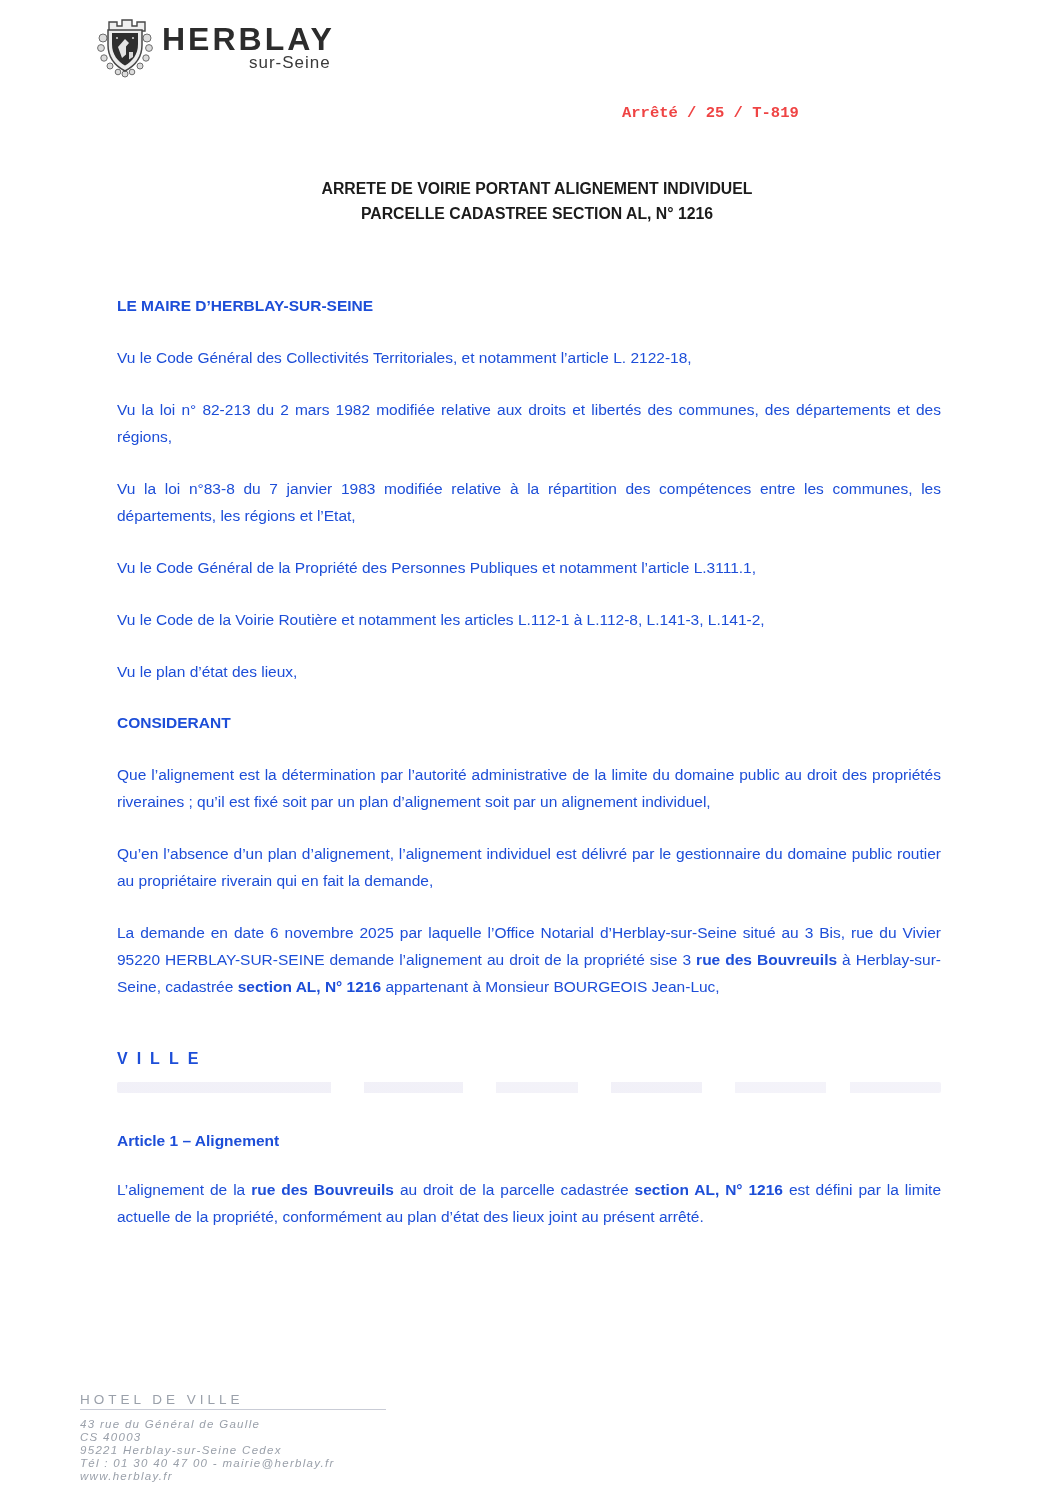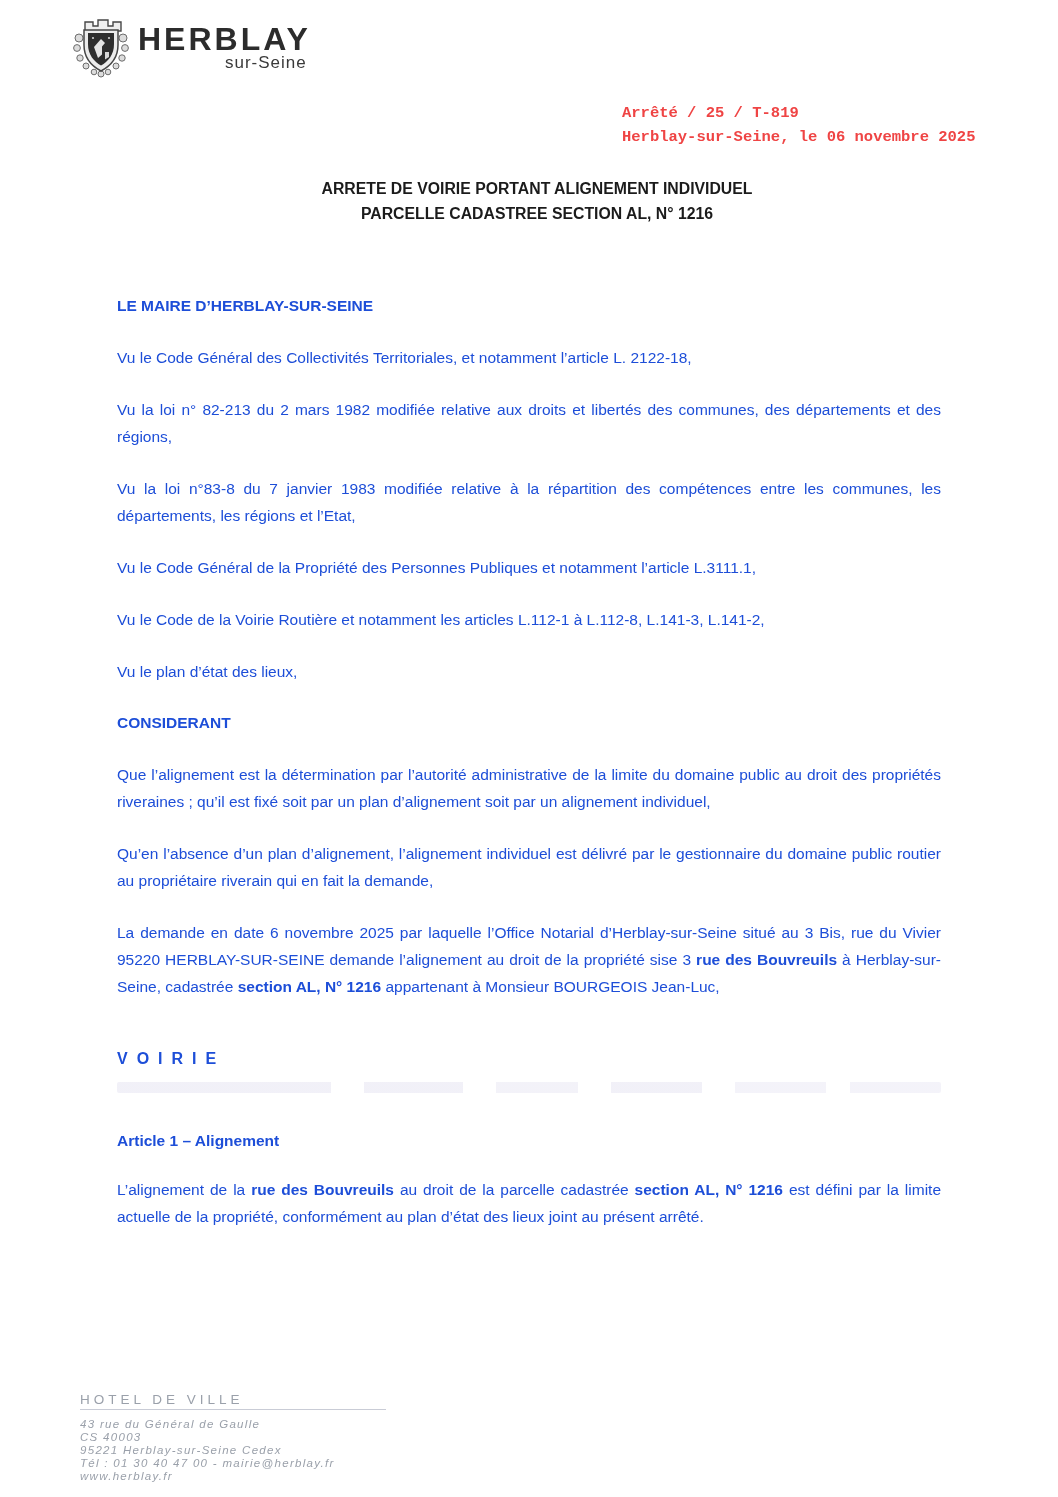--- a/index.html
+++ b/index.html
@@ -5,21 +5,21 @@
   html,body{margin:0;padding:0;background:#ffffff;}
   .page{
     position:relative;
     width:1058px;height:1497px;
     background:#ffffff;
     font-family:"Liberation Sans",sans-serif;
     color:#1e1e1e;
     overflow:hidden;
   }
   
-  .letterhead{position:absolute;left:72px;top:14px;display:flex;align-items:flex-start;}
+  .letterhead{position:absolute;left:96px;top:14px;display:flex;align-items:flex-start;}
   .crest{width:58px;height:64px;flex:0 0 auto;}
   .wordmark-block{margin-left:8px;padding-top:8px;}
   .wordmark{
     font-size:32px;font-weight:bold;letter-spacing:3px;
     color:#2c2c2c;line-height:34px;white-space:nowrap;
   }
   .wordmark-sub{
     text-align:right;font-size:17px;color:#3a3a3a;
     letter-spacing:1px;margin-top:-3px;padding-right:4px;
   }
@@ -107,21 +107,20 @@
       <circle cx="37" cy="24" r="1.1" fill="#cfcfcf"></circle>
     </svg>
     <div class="wordmark-block">
       <div class="wordmark">HERBLAY</div>
       <div class="wordmark-sub">sur-Seine</div>
     </div>
   </div>
 
   <div class="ref-block">
     <div>Arrêté / 25 / T-819</div>
-    <div>Herblay-sur-Seine, le 06 novembre 2025</div>
   </div>
 
   <div class="doc-title">
     <div>ARRETE DE VOIRIE PORTANT ALIGNEMENT INDIVIDUEL</div>
     <div>PARCELLE CADASTREE SECTION AL, N° 1216</div>
   </div>
 
   <div class="content">
     <p class="salutation">LE MAIRE D’HERBLAY-SUR-SEINE</p>
 
@@ -130,21 +129,21 @@
     <p class="para">Vu la loi n°83-8 du 7 janvier 1983 modifiée relative à la répartition des compétences entre les communes, les départements, les régions et l’Etat,</p>
     <p class="para">Vu le Code Général de la Propriété des Personnes Publiques et notamment l’article L.3111.1,</p>
     <p class="para">Vu le Code de la Voirie Routière et notamment les articles L.112-1 à L.112-8, L.141-3, L.141-2,</p>
     <p class="para">Vu le plan d’état des lieux,</p>
 
     <p class="heading">CONSIDERANT</p>
     <p class="para">Que l’alignement est la détermination par l’autorité administrative de la limite du domaine public au droit des propriétés riveraines ; qu’il est fixé soit par un plan d’alignement soit par un alignement individuel,</p>
     <p class="para">Qu’en l’absence d’un plan d’alignement, l’alignement individuel est délivré par le gestionnaire du domaine public routier au propriétaire riverain qui en fait la demande,</p>
     <p class="para"><span>La demande en date 6 novembre 2025 par laquelle l’Office Notarial d’Herblay-sur-Seine situé au 3 Bis, rue du Vivier 95220 HERBLAY-SUR-SEINE demande l’alignement au droit de la propriété sise 3 </span><b>rue des Bouvreuils</b><span> à Herblay-sur-Seine, cadastrée </span><b>section AL, N° 1216</b><span> appartenant à Monsieur BOURGEOIS Jean-Luc,</span></p>
 
-    <p class="arrete-heading">VOIRIE</p>
+    <p class="arrete-heading">VILLE</p>
     <div class="ghost-line"></div>
 
     <p class="article-heading">Article 1 – Alignement</p>
     <p class="article-para"><span>L’alignement de la </span><b>rue des Bouvreuils</b><span> au droit de la parcelle cadastrée </span><b>section AL, N° 1216</b><span> est défini par la limite actuelle de la propriété, conformément au plan d’état des lieux joint au présent arrêté.</span></p>
   </div>
 
   <div class="footer">
     <span class="footer-line-1">HOTEL DE VILLE</span>
     <div>43 rue du Général de Gaulle</div>
     <div>CS 40003</div>

